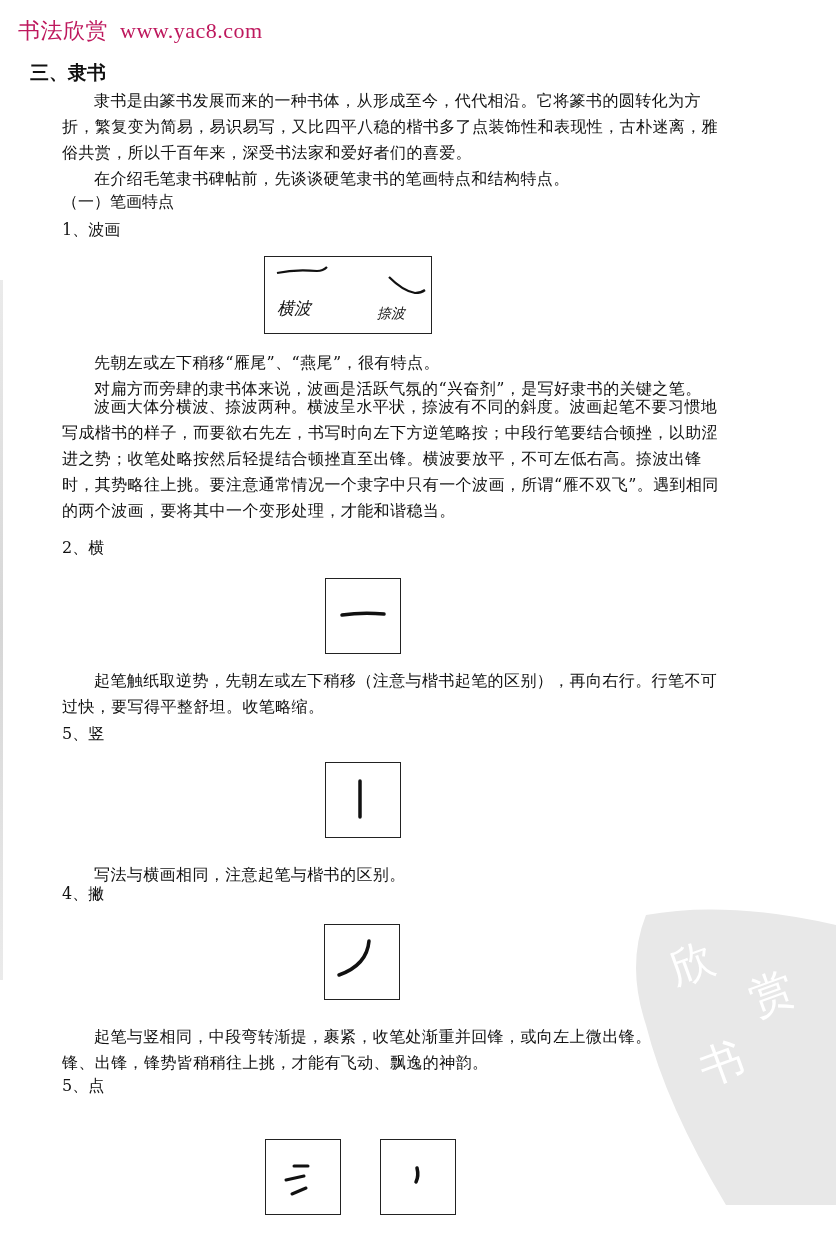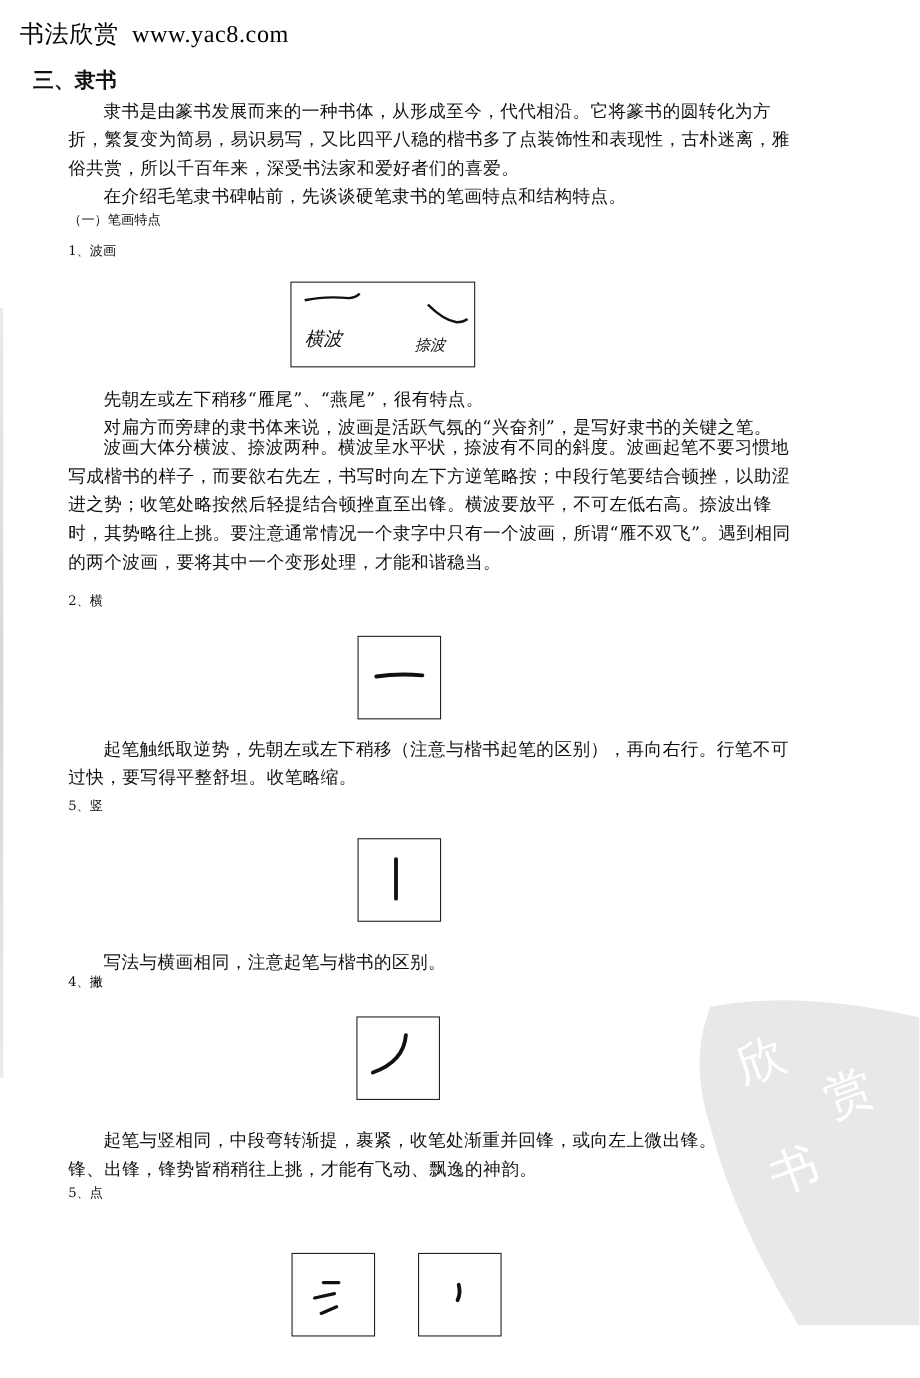--- a/index.html
+++ b/index.html
@@ -1,23 +1,23 @@
 <!DOCTYPE html>
 <html><head>
 <meta charset="utf-8">
 <style>
   html,body{margin:0;padding:0;background:#fff;}
   body{width:836px;height:1253px;position:relative;overflow:hidden;
        font-family:"DejaVu Serif","Liberation Serif",serif;color:#111;}
-  .site-header{position:absolute;left:18px;top:16px;font-size:22px;color:#000000;white-space:nowrap;letter-spacing:0.5px;}
+  .site-header{position:absolute;left:18px;top:16px;font-size:22px;color:#be185d;white-space:nowrap;letter-spacing:0.5px;}
   .site-header .url{font-family:"Liberation Serif","DejaVu Serif",serif;margin-left:12px;}
   .sec-title{position:absolute;left:30px;top:60px;font-size:19px;font-weight:bold;
              font-family:"DejaVu Sans","Liberation Sans",sans-serif;}
   .p{position:absolute;left:30px;width:670px;font-size:16px;line-height:26px;text-indent:32px;letter-spacing:0.4px;margin-left:32px;}
-  .lbl{position:absolute;left:62px;font-size:12px;}
+  .lbl{position:absolute;left:62px;font-size:16px;}
   .box{position:absolute;border:1.5px solid #222;background:#fff;}
   .wm{position:absolute;right:0;top:905px;width:230px;height:300px;}
   .edge{position:absolute;left:0;top:280px;width:3px;height:700px;
         background:linear-gradient(#ddd,#bbb,#ddd);opacity:0.6;}
 </style>
 </head>
 <body>
 
 <div class="edge"></div>
 

